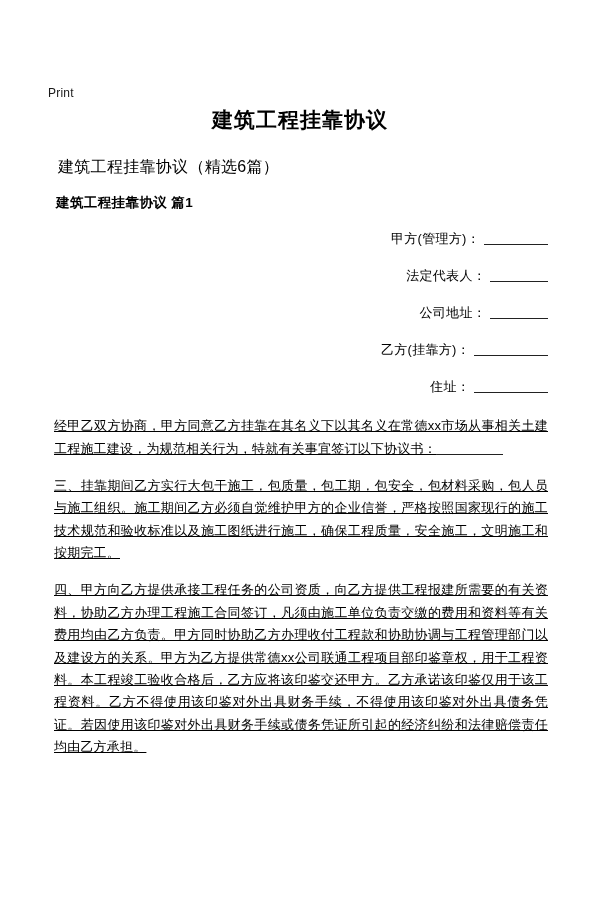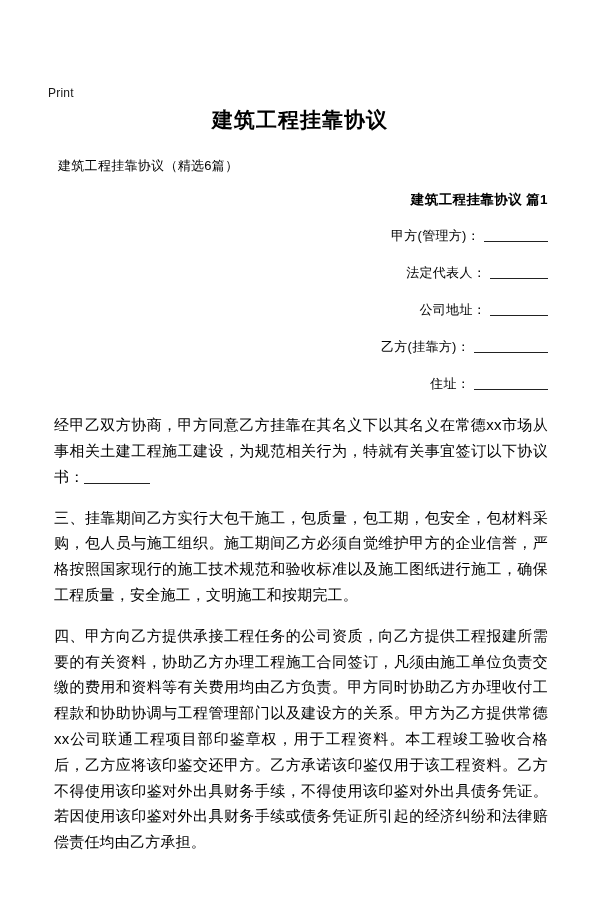--- a/index.html
+++ b/index.html
@@ -41,58 +41,58 @@
   .doc-title {
     font-size: 21px;
     font-weight: bold;
     text-align: center;
     letter-spacing: 1px;
     margin: 0 0 22px 0;
     line-height: 1.3;
     font-family: Liberation Mono, monospace;
   }
   .subtitle {
-    font-size: 13px;
+    font-size: 16px;
     margin: 0 0 16px 0;
     padding-left: 6px;
     letter-spacing: 0.3px;
   }
   .section-title {
     font-size: 13.5px;
     font-weight: bold;
     margin: 0 0 18px 0;
     padding-left: 4px;
     letter-spacing: 0.4px;
-    text-align: right;
   }
   .field-line {
     font-size: 13px;
     margin: 0 0 19px 0;
     padding-left: 14px;
     letter-spacing: 0.3px;
     text-align: right;
   }
   .blank {
     display: inline-block;
     border-bottom: 1px solid #222;
     min-width: 64px;
     height: 13px;
     vertical-align: -2px;
     margin-left: 4px;
   }
   .blank.short { min-width: 58px; }
   .blank.long { min-width: 74px; }
   p.para {
-    font-size: 15px;
+    font-size: 13px;
     line-height: 1.72;
     margin: 0 0 15px 0;
     text-align: justify;
     letter-spacing: 0.2px;
     text-indent: 0;
     padding-left: 2px;
+    text-decoration: underline;
   }
   p.para.first {
     padding-left: 2px;
   }
   .inline-blank {
     display: inline-block;
     border-bottom: 1px solid #222;
     min-width: 66px;
     height: 13px;
     vertical-align: -2px;

